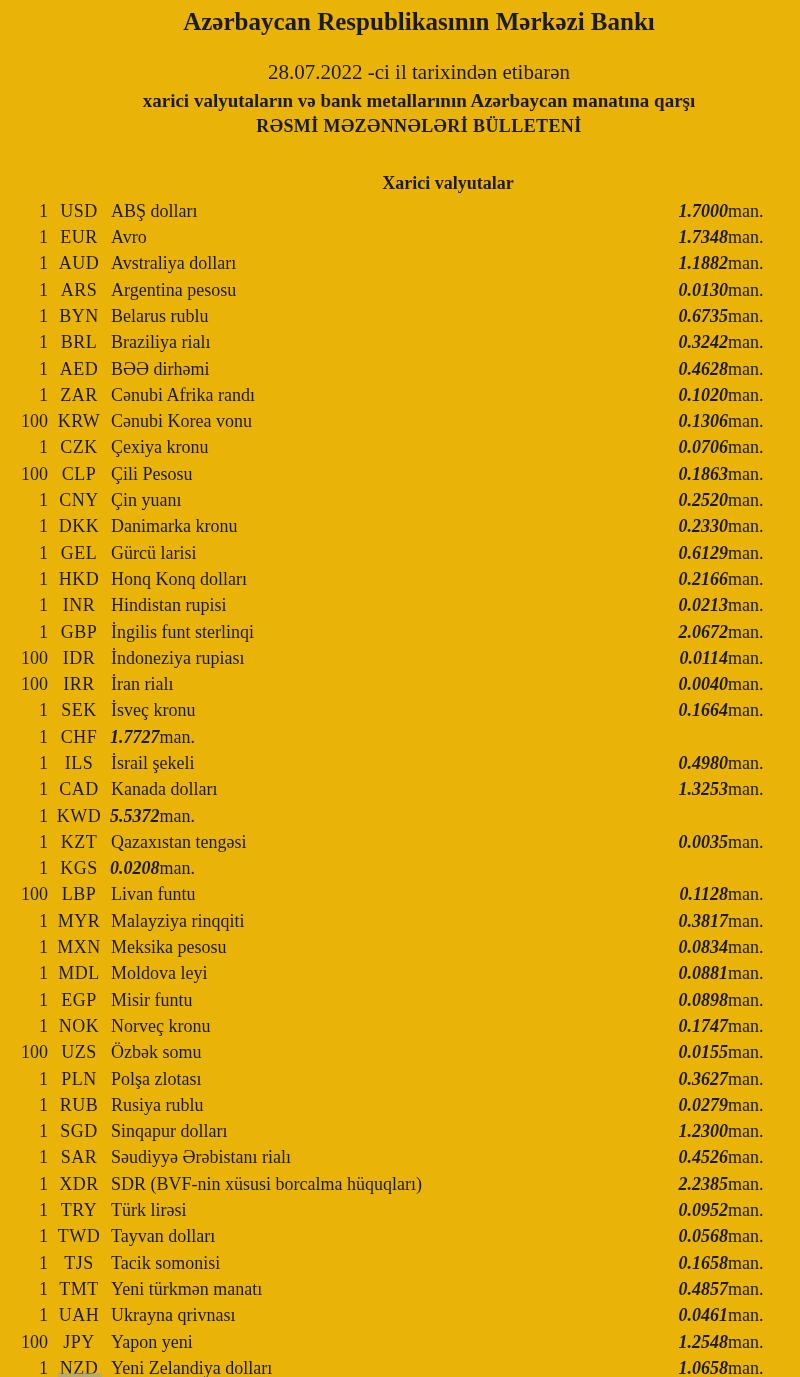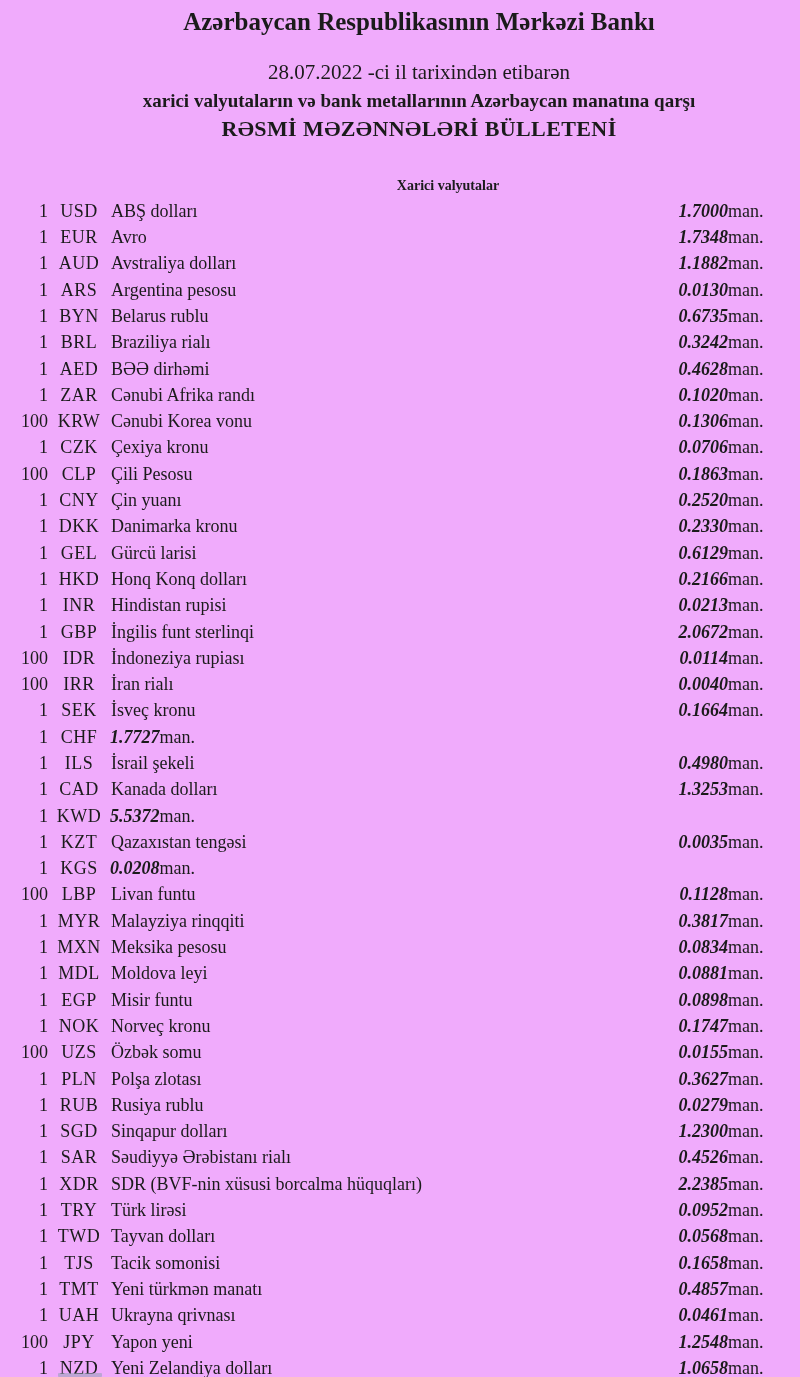--- a/index.html
+++ b/index.html
@@ -11,21 +11,21 @@
     width: 800px;
     height: 1377px;
     font-family: "Liberation Serif", "DejaVu Serif", serif;
     color: #1b1b1b;
     overflow: hidden;
   }
   .page {
     position: relative;
     width: 800px;
     height: 1377px;
-    background: #f0abfc;
+    background: #eab308;
   }
   header {
     padding-top: 8px;
     padding-left: 38px;
     text-align: center;
   }
   .bank-name {
     font-size: 25px;
     font-weight: bold;
     line-height: 1.15;
@@ -34,30 +34,30 @@
     font-size: 21px;
     font-weight: normal;
     margin-top: 23px;
   }
   .scope-line {
     font-size: 19px;
     font-weight: bold;
     margin-top: 5px;
   }
   .bulletin-title {
-    font-size: 22px;
+    font-size: 18px;
     font-weight: bold;
     letter-spacing: 0.4px;
     margin-top: 4px;
   }
   .section-title {
     margin-top: 36px;
     padding-left: 96px;
     text-align: center;
-    font-size: 14px;
+    font-size: 18px;
     font-weight: bold;
   }
   .rates-table {
     margin-top: 7px;
   }
   .row {
     display: flex;
     align-items: baseline;
     height: 26.3px;
     font-size: 18px;

